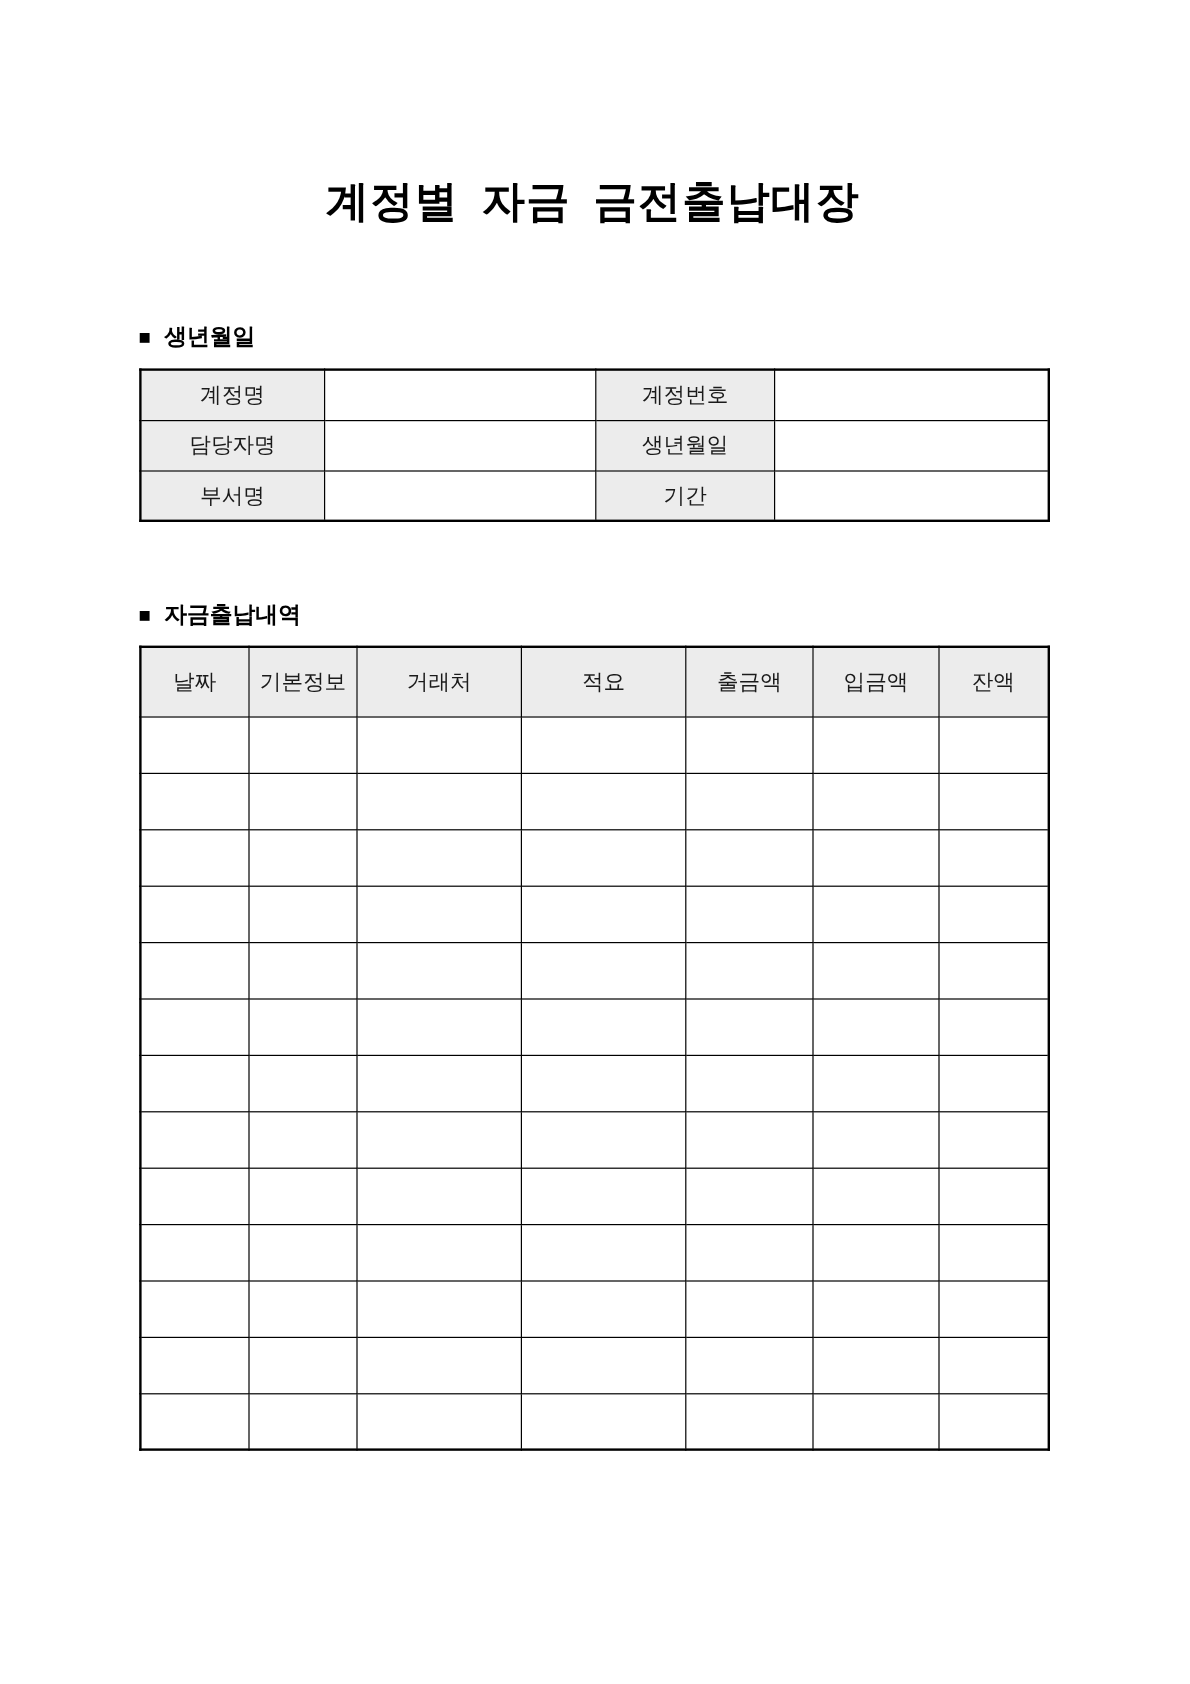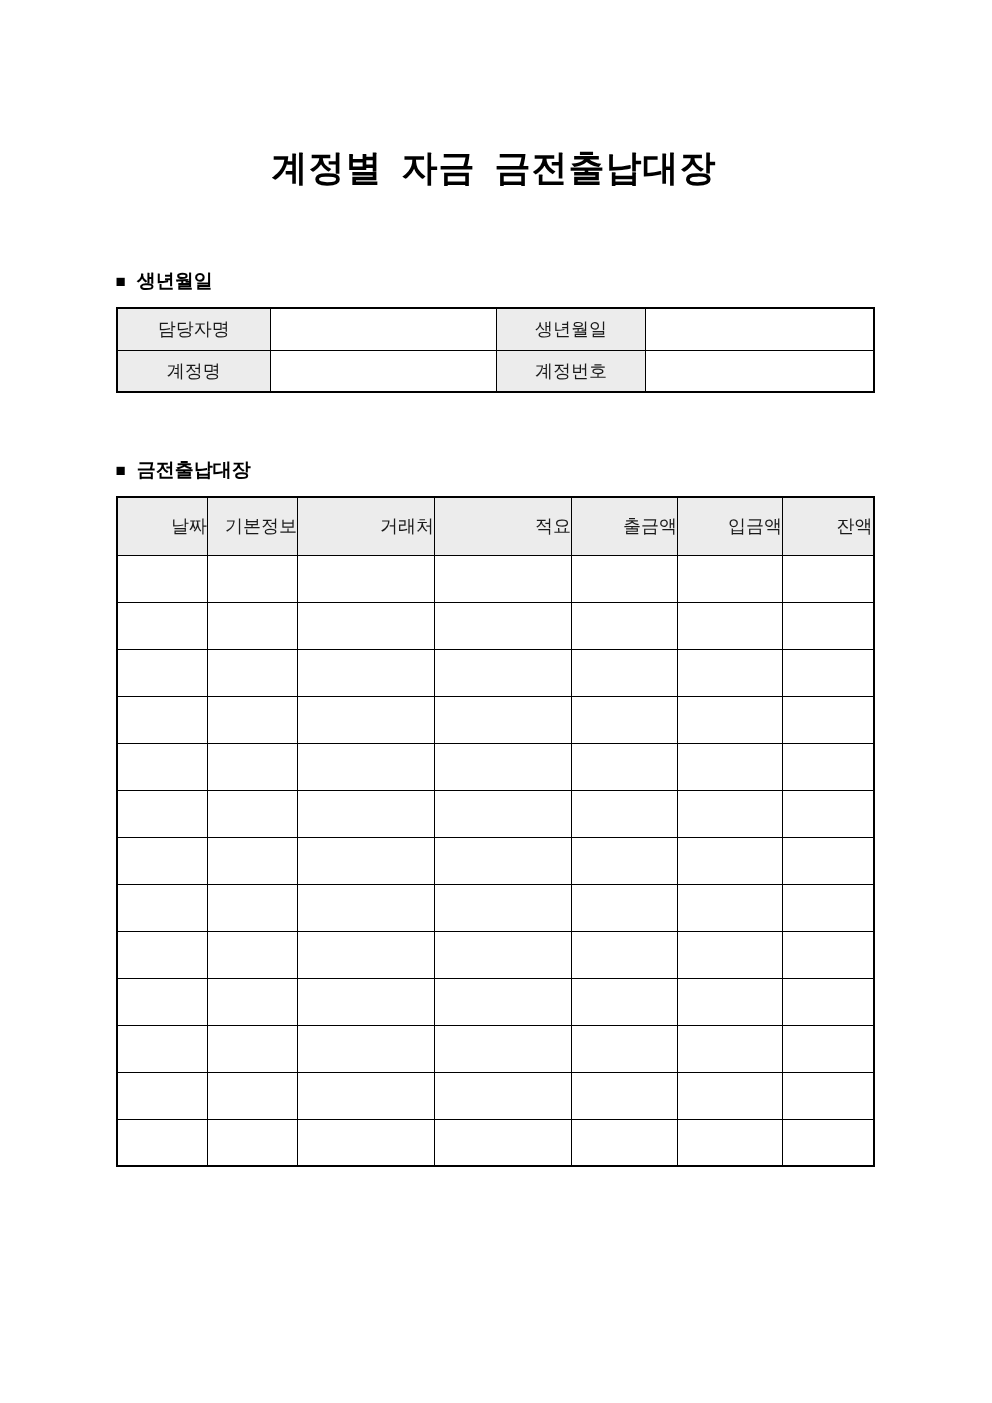--- a/index.html
+++ b/index.html
@@ -79,21 +79,20 @@
     background:#ffffff;
   }
   .ledger-table{
     margin-top:13px;
   }
   .ledger-table thead tr{
     height:58px;
   }
   .ledger-table thead th{
     background:var(--header-bg);
-    text-align:right;
   }
   .ledger-table tbody tr{
     height:47px;
   }
   .ledger-table tbody td{
     background:#ffffff;
   }
 </style>
 </head>
 <body>
@@ -110,37 +109,43 @@
 
     <table class="basic-table">
       <colgroup>
         <col style="width:154px">
           <col style="width:226px">
           <col style="width:149px">
           <col style="width:228px">
       </colgroup>
       <tbody>
         <tr>
+          <td class="label-cell">계정명</td>
+          <td class="value-cell"></td>
+          <td class="label-cell">계정번호</td>
+          <td class="value-cell"></td>
+        </tr>
+        <tr>
           <td class="label-cell">담당자명</td>
           <td class="value-cell"></td>
           <td class="label-cell">생년월일</td>
           <td class="value-cell"></td>
         </tr>
         <tr>
-          <td class="label-cell">계정명</td>
-          <td class="value-cell"></td>
-          <td class="label-cell">계정번호</td>
+          <td class="label-cell">부서명</td>
+          <td class="value-cell"></td>
+          <td class="label-cell">기간</td>
           <td class="value-cell"></td>
         </tr>
       </tbody>
     </table>
 
     <div class="section-heading second">
       <span class="bullet">■</span>
-      <span>금전출납대장</span>
+      <span>자금출납내역</span>
     </div>
 
     <table class="ledger-table">
       <colgroup>
         <col style="width:91px">
           <col style="width:90px">
           <col style="width:137px">
           <col style="width:137px">
           <col style="width:106px">
           <col style="width:105px">

